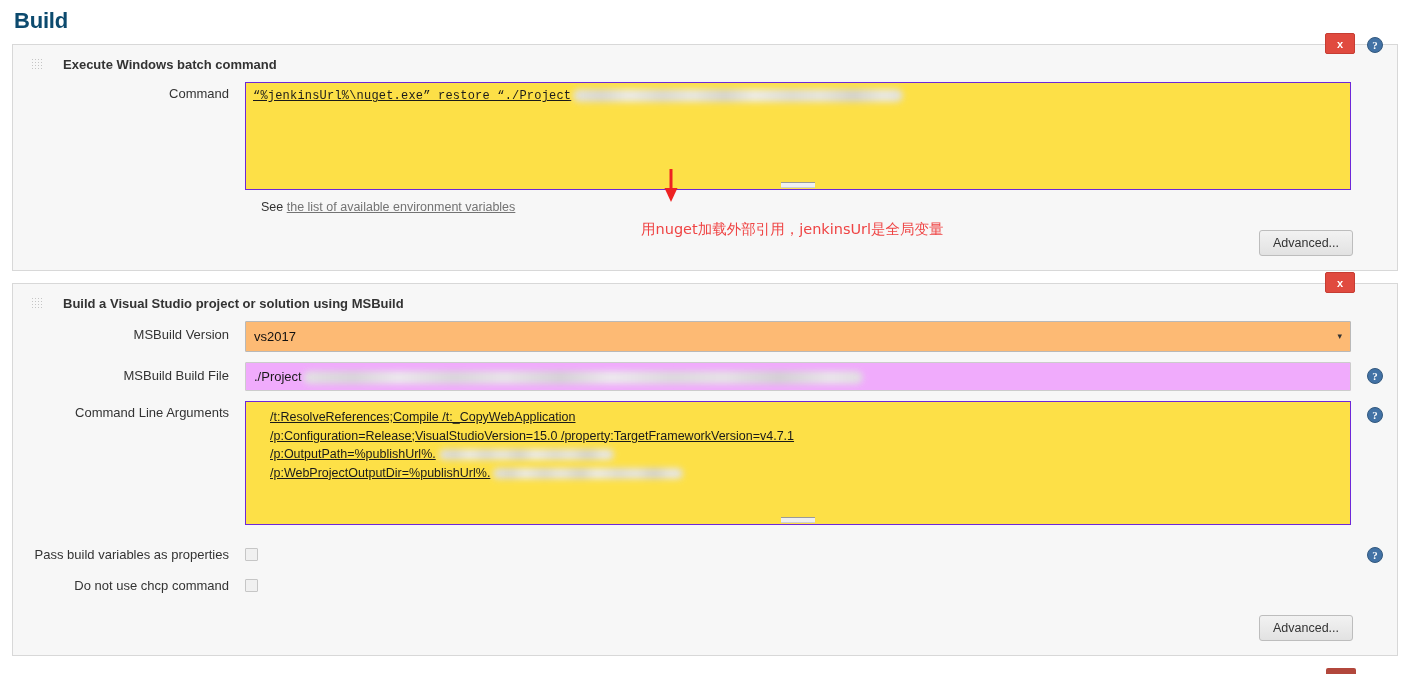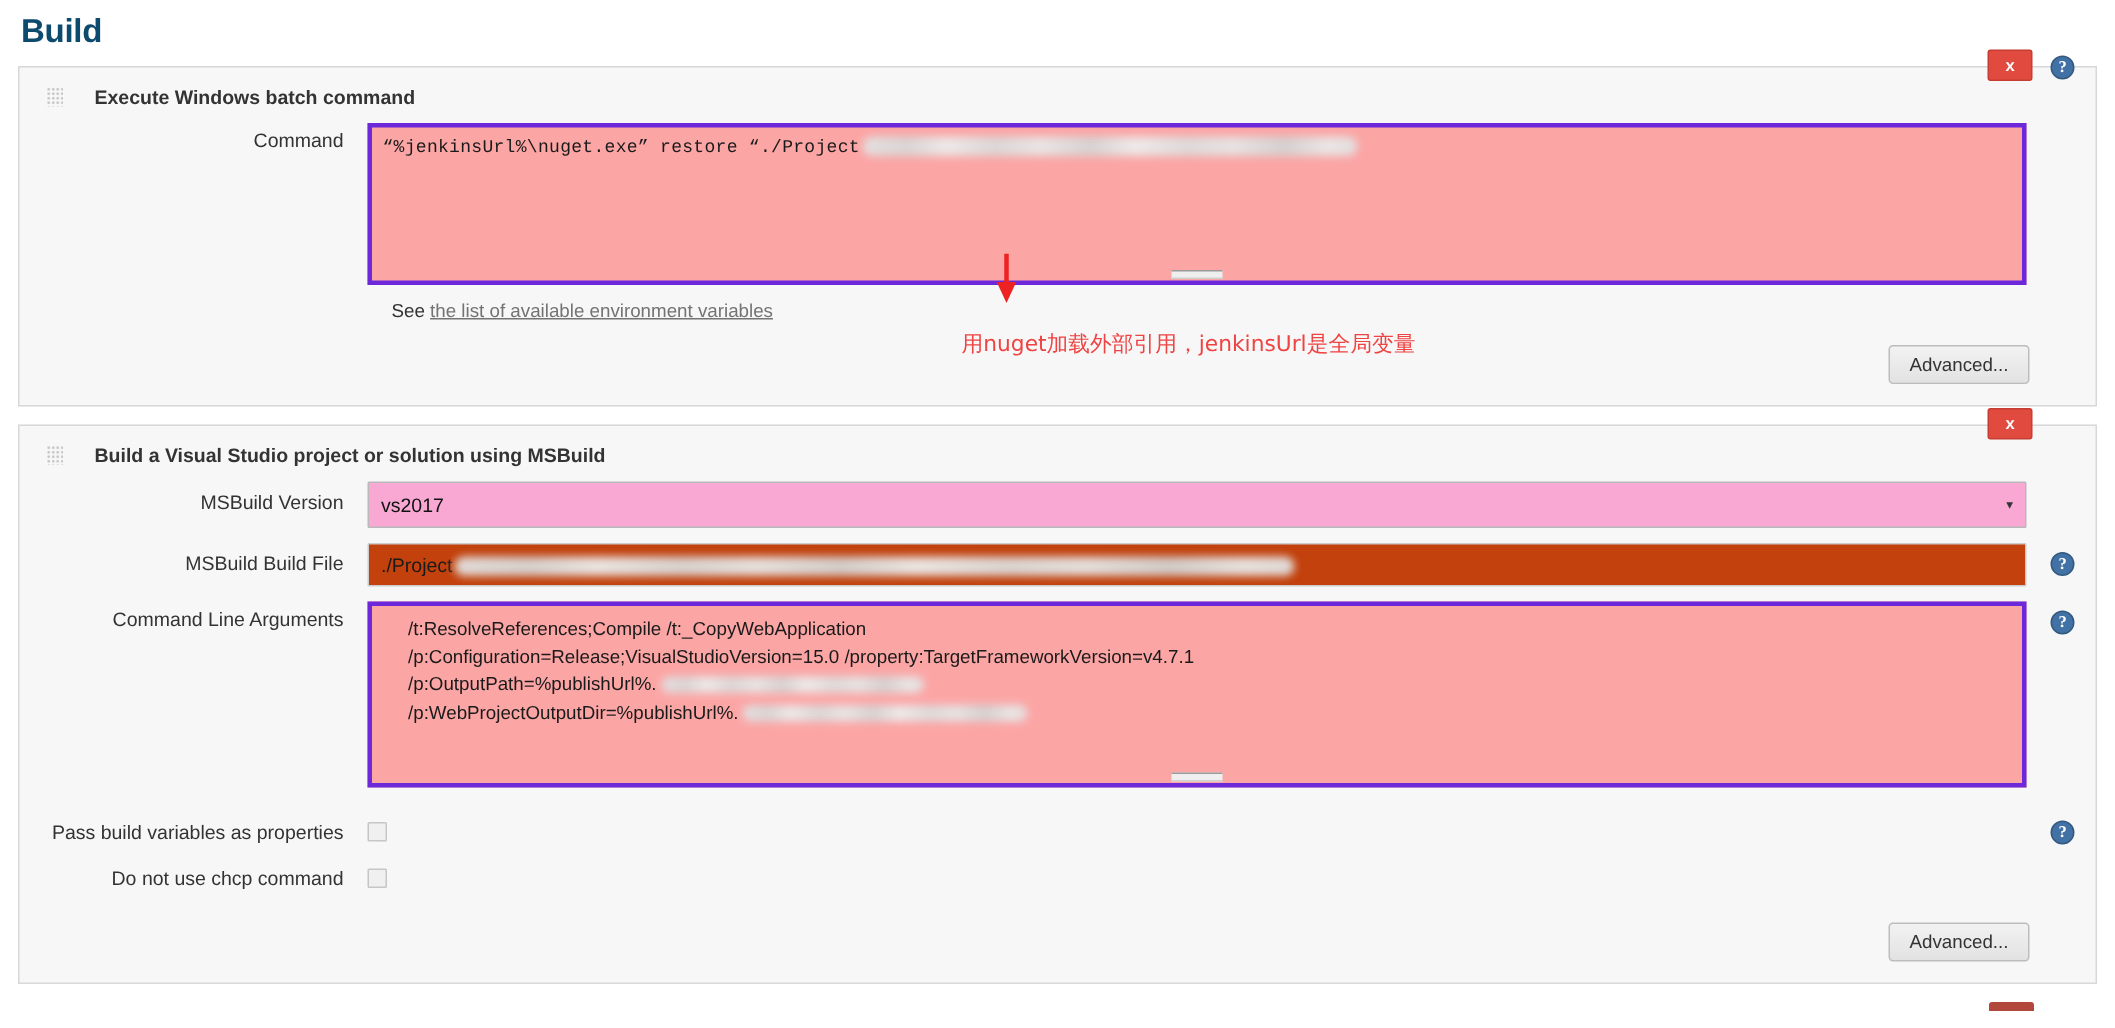--- a/index.html
+++ b/index.html
@@ -138,28 +138,29 @@
     flex: 1;
     position: relative;
     padding-right: 46px;
     box-sizing: border-box;
   }
 
   
   .txtarea {
     width: 100%;
     box-sizing: border-box;
-    background: #fca5a5;
-    border: 3px solid #6d28d9;
+    background: #fde047;
+    border: 1px solid #6d28d9;
     position: relative;
     font-family: "Liberation Mono", monospace;
     font-size: 12px;
     color: #1a1a1a;
     padding: 5px 7px 0 7px;
     overflow: hidden;
+    text-decoration: underline;
   }
   .txtarea .resize-grip {
     position: absolute;
     left: 50%;
     bottom: 1px;
     transform: translateX(-50%);
     width: 34px;
     height: 4px;
     border-top: 1px solid #9a9a9a;
     border-bottom: 1px solid #cfcfcf;
@@ -178,36 +179,36 @@
     white-space: pre;
     line-height: 17px;
     letter-spacing: 0.2px;
   }
   .arg-line { white-space: pre; }
 
   .text-input {
     width: 100%;
     height: 29px;
     box-sizing: border-box;
-    background: #c2410c;
+    background: #f0abfc;
     border: 1px solid #cccccc;
     font-family: "Liberation Sans", sans-serif;
     font-size: 13px;
     color: #1a1a1a;
     padding: 0 8px;
     line-height: 27px;
     white-space: nowrap;
     overflow: hidden;
     border-radius: 1px;
   }
   .select-input {
     width: 100%;
     height: 31px;
     box-sizing: border-box;
-    background: #f9a8d4;
+    background: #fdba74;
     border: 1px solid #b9b9b9;
     font-size: 13px;
     color: #111111;
     padding: 0 8px;
     line-height: 29px;
     position: relative;
     border-radius: 1px;
     cursor: pointer;
   }
   .select-caret {

